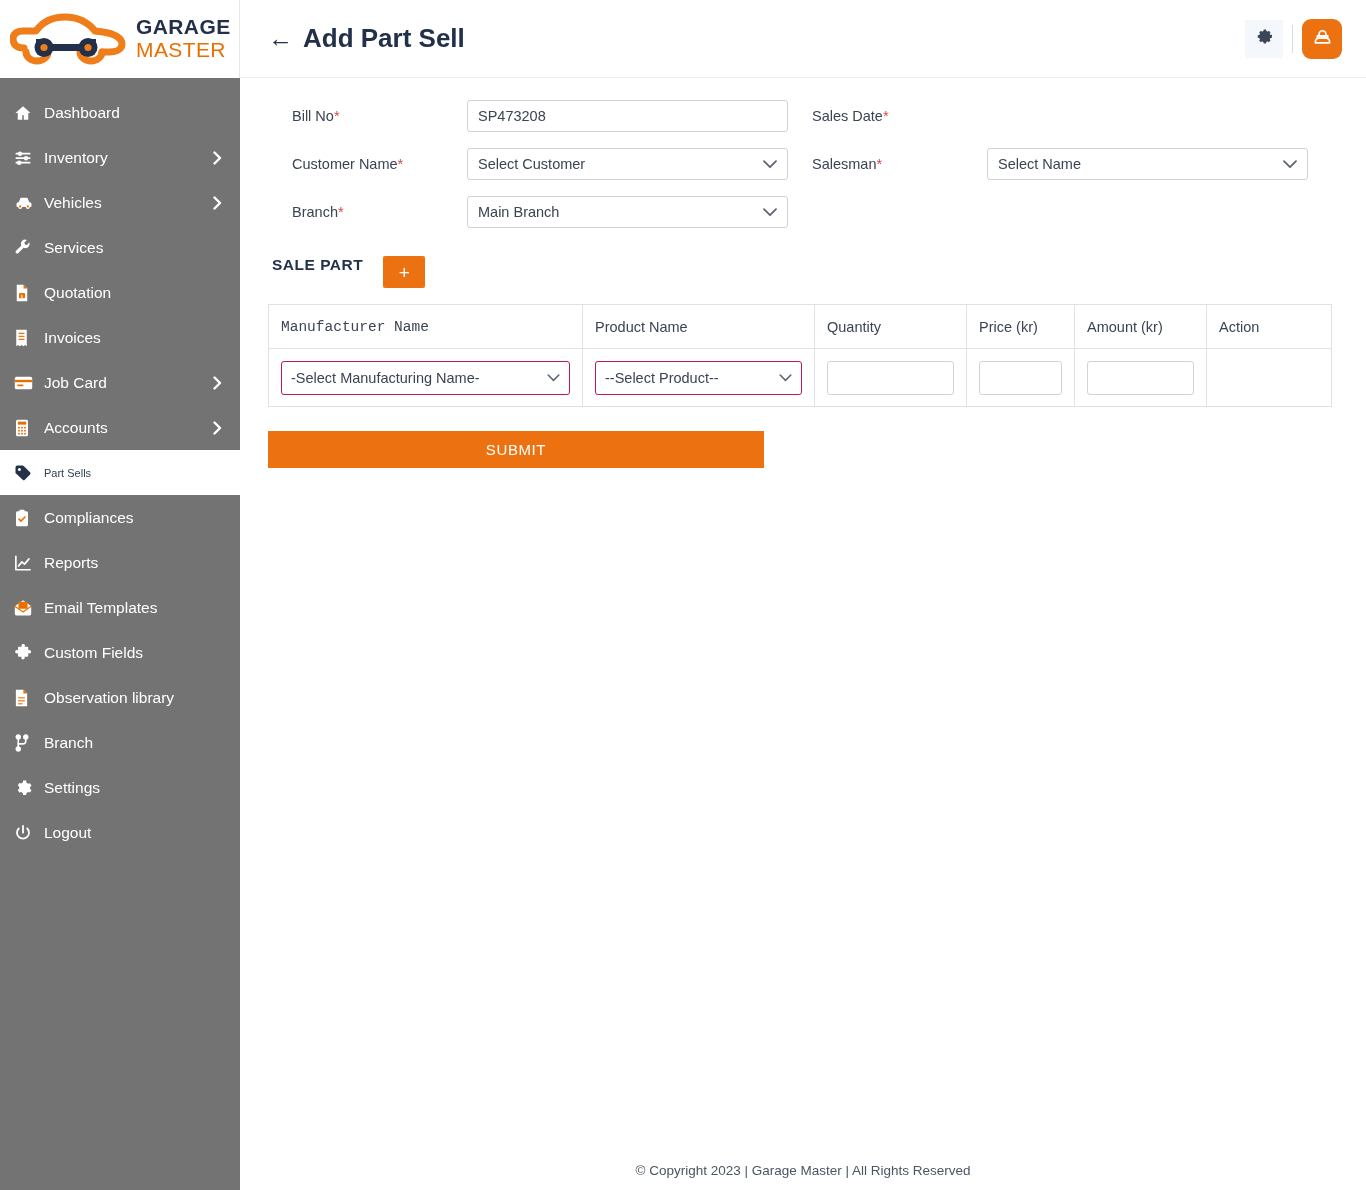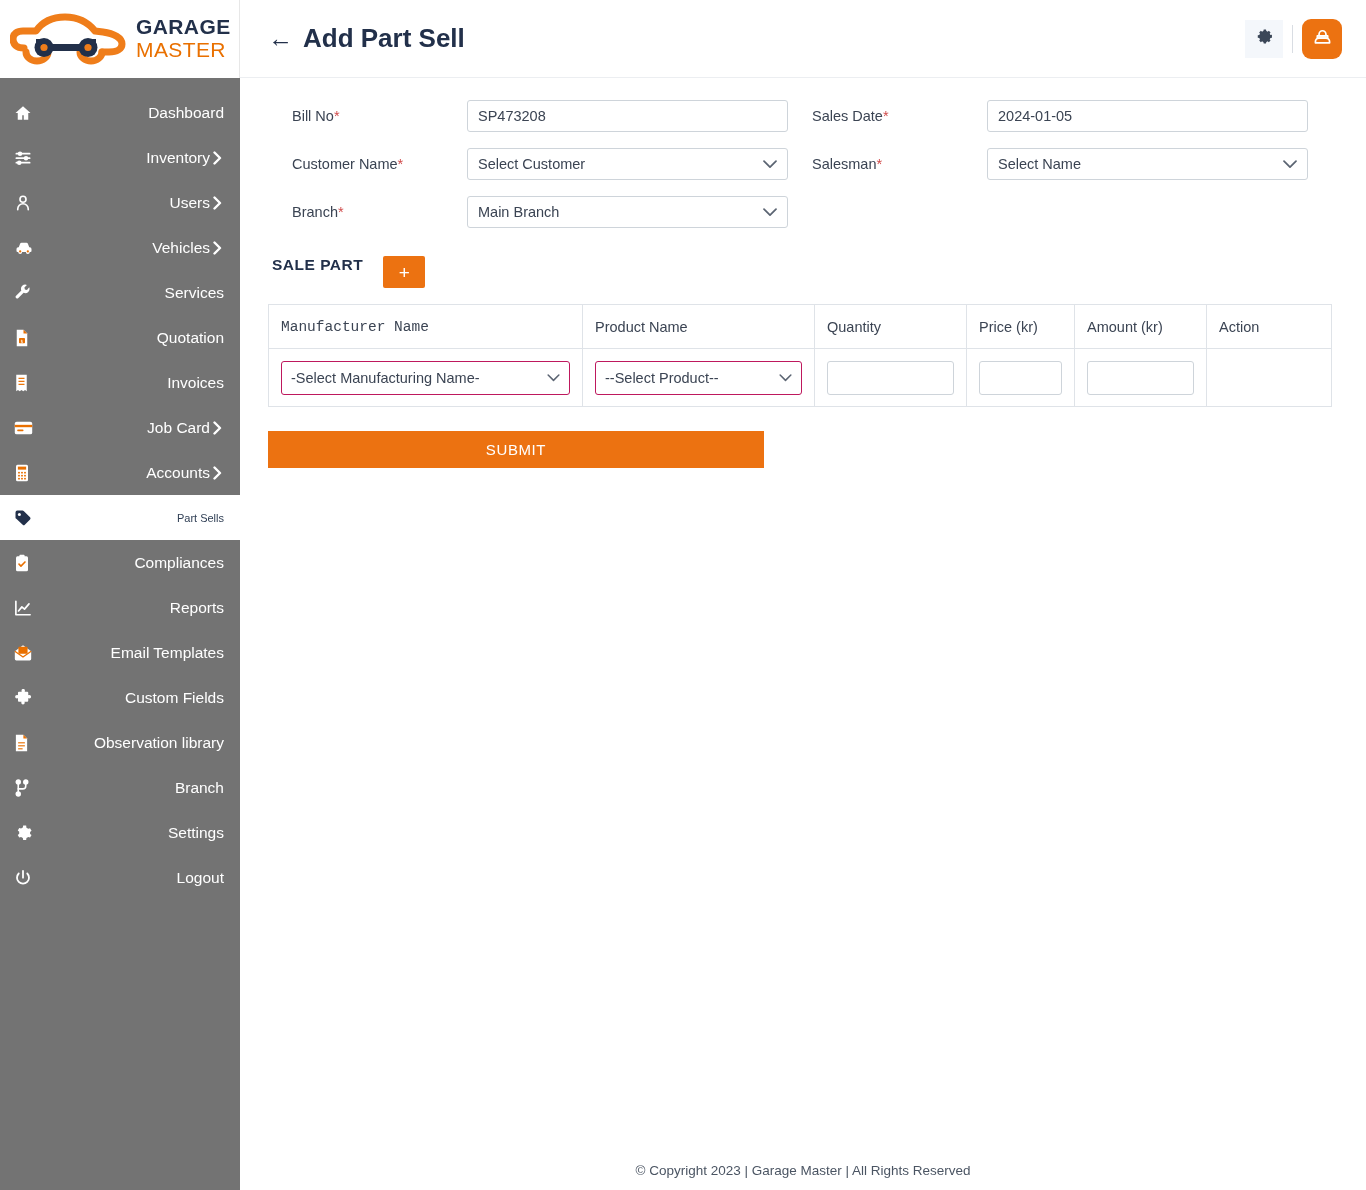--- a/index.html
+++ b/index.html
@@ -27,21 +27,21 @@
   .logo-car { width: 118px; height: 54px; flex: 0 0 118px; }
   .logo-text { line-height: 1.08; }
   .logo-garage { font-size: 21px; font-weight: bold; color: #22304a; letter-spacing: .4px; }
   .logo-master { font-size: 21px; color: #e97000; letter-spacing: .4px; }
 
   .nav { padding-top: 12px; }
   .nav-item {
     display: flex; align-items: center;
     height: 45px; padding: 0 16px 0 14px;
     color: #ffffff; font-size: 15.5px;
-    cursor: pointer; position: relative; text-align: right;
+    cursor: pointer; position: relative;
   }
   .nav-item .ico {
     width: 26px; flex: 0 0 26px;
     display: flex; align-items: center; justify-content: flex-start;
     color: #ffffff;
   }
   .nav-item .ico svg { display: block; }
   .nav-label { flex: 1 1 auto; padding-left: 4px; white-space: nowrap; }
   .nav-item .chev { flex: 0 0 14px; display: flex; align-items: center; justify-content: center; }
   .nav-item.active {
@@ -211,34 +211,20 @@
             </svg>
           </span>
         <span class="nav-label">Inventory</span>
         <span class="chev">
             <svg width="9" height="14" viewBox="0 0 9 14" fill="none" stroke="currentColor" stroke-width="2.4" stroke-linecap="round" stroke-linejoin="round">
               <path d="M1.5 1.5 L7 7 L1.5 12.5"></path>
             </svg>
           </span>
       </div>
 
-      <div class="nav-item">
-        <span class="ico">
-            <svg width="18" height="18" viewBox="0 0 24 24" fill="none" stroke="currentColor" stroke-width="2.2" stroke-linecap="round">
-              <circle cx="12" cy="7" r="4"></circle>
-              <path d="M5 21v-1a7 7 0 0 1 14 0v1"></path>
-            </svg>
-          </span>
-        <span class="nav-label">Users</span>
-        <span class="chev">
-            <svg width="9" height="14" viewBox="0 0 9 14" fill="none" stroke="currentColor" stroke-width="2.4" stroke-linecap="round" stroke-linejoin="round">
-              <path d="M1.5 1.5 L7 7 L1.5 12.5"></path>
-            </svg>
-          </span>
-      </div>
 
       <div class="nav-item">
         <span class="ico">
             <svg width="20" height="18" viewBox="0 0 24 24" fill="currentColor">
               <path d="M5 11 6.8 6.4A2 2 0 0 1 8.7 5h6.6a2 2 0 0 1 1.9 1.4L19 11h.7A2.3 2.3 0 0 1 22 13.3V16a1.4 1.4 0 0 1-1.4 1.4h-.9a2.6 2.6 0 0 1-5.2 0H9.5a2.6 2.6 0 0 1-5.2 0h-.9A1.4 1.4 0 0 1 2 16v-2.7A2.3 2.3 0 0 1 4.3 11z"></path>
               <circle cx="6.9" cy="16.6" r="1.5" fill="#e97000"></circle>
               <circle cx="17.1" cy="16.6" r="1.5" fill="#e97000"></circle>
             </svg>
           </span>
         <span class="nav-label">Vehicles</span>
@@ -450,21 +436,20 @@
       
       <div class="form-grid">
 
         <div class="form-row">
           <div class="fld left">
             <div class="fld-label"><span>Bill No</span><span class="req">*</span></div>
             <input class="ctl" value="SP473208" style="">
           </div>
           <div class="fld right">
             <div class="fld-label"><span>Sales Date</span><span class="req">*</span></div>
-            <input class="ctl" value="2024-01-05" style="">
           </div>
         </div>
 
         <div class="form-row">
           <div class="fld left">
             <div class="fld-label"><span>Customer Name</span><span class="req">*</span></div>
             <div class="ctl sel">
               <span>Select Customer</span>
               <span class="chev-dn">
                   <svg width="14" height="9" viewBox="0 0 14 9" fill="none" stroke="currentColor" stroke-width="1.7" stroke-linecap="round" stroke-linejoin="round">

